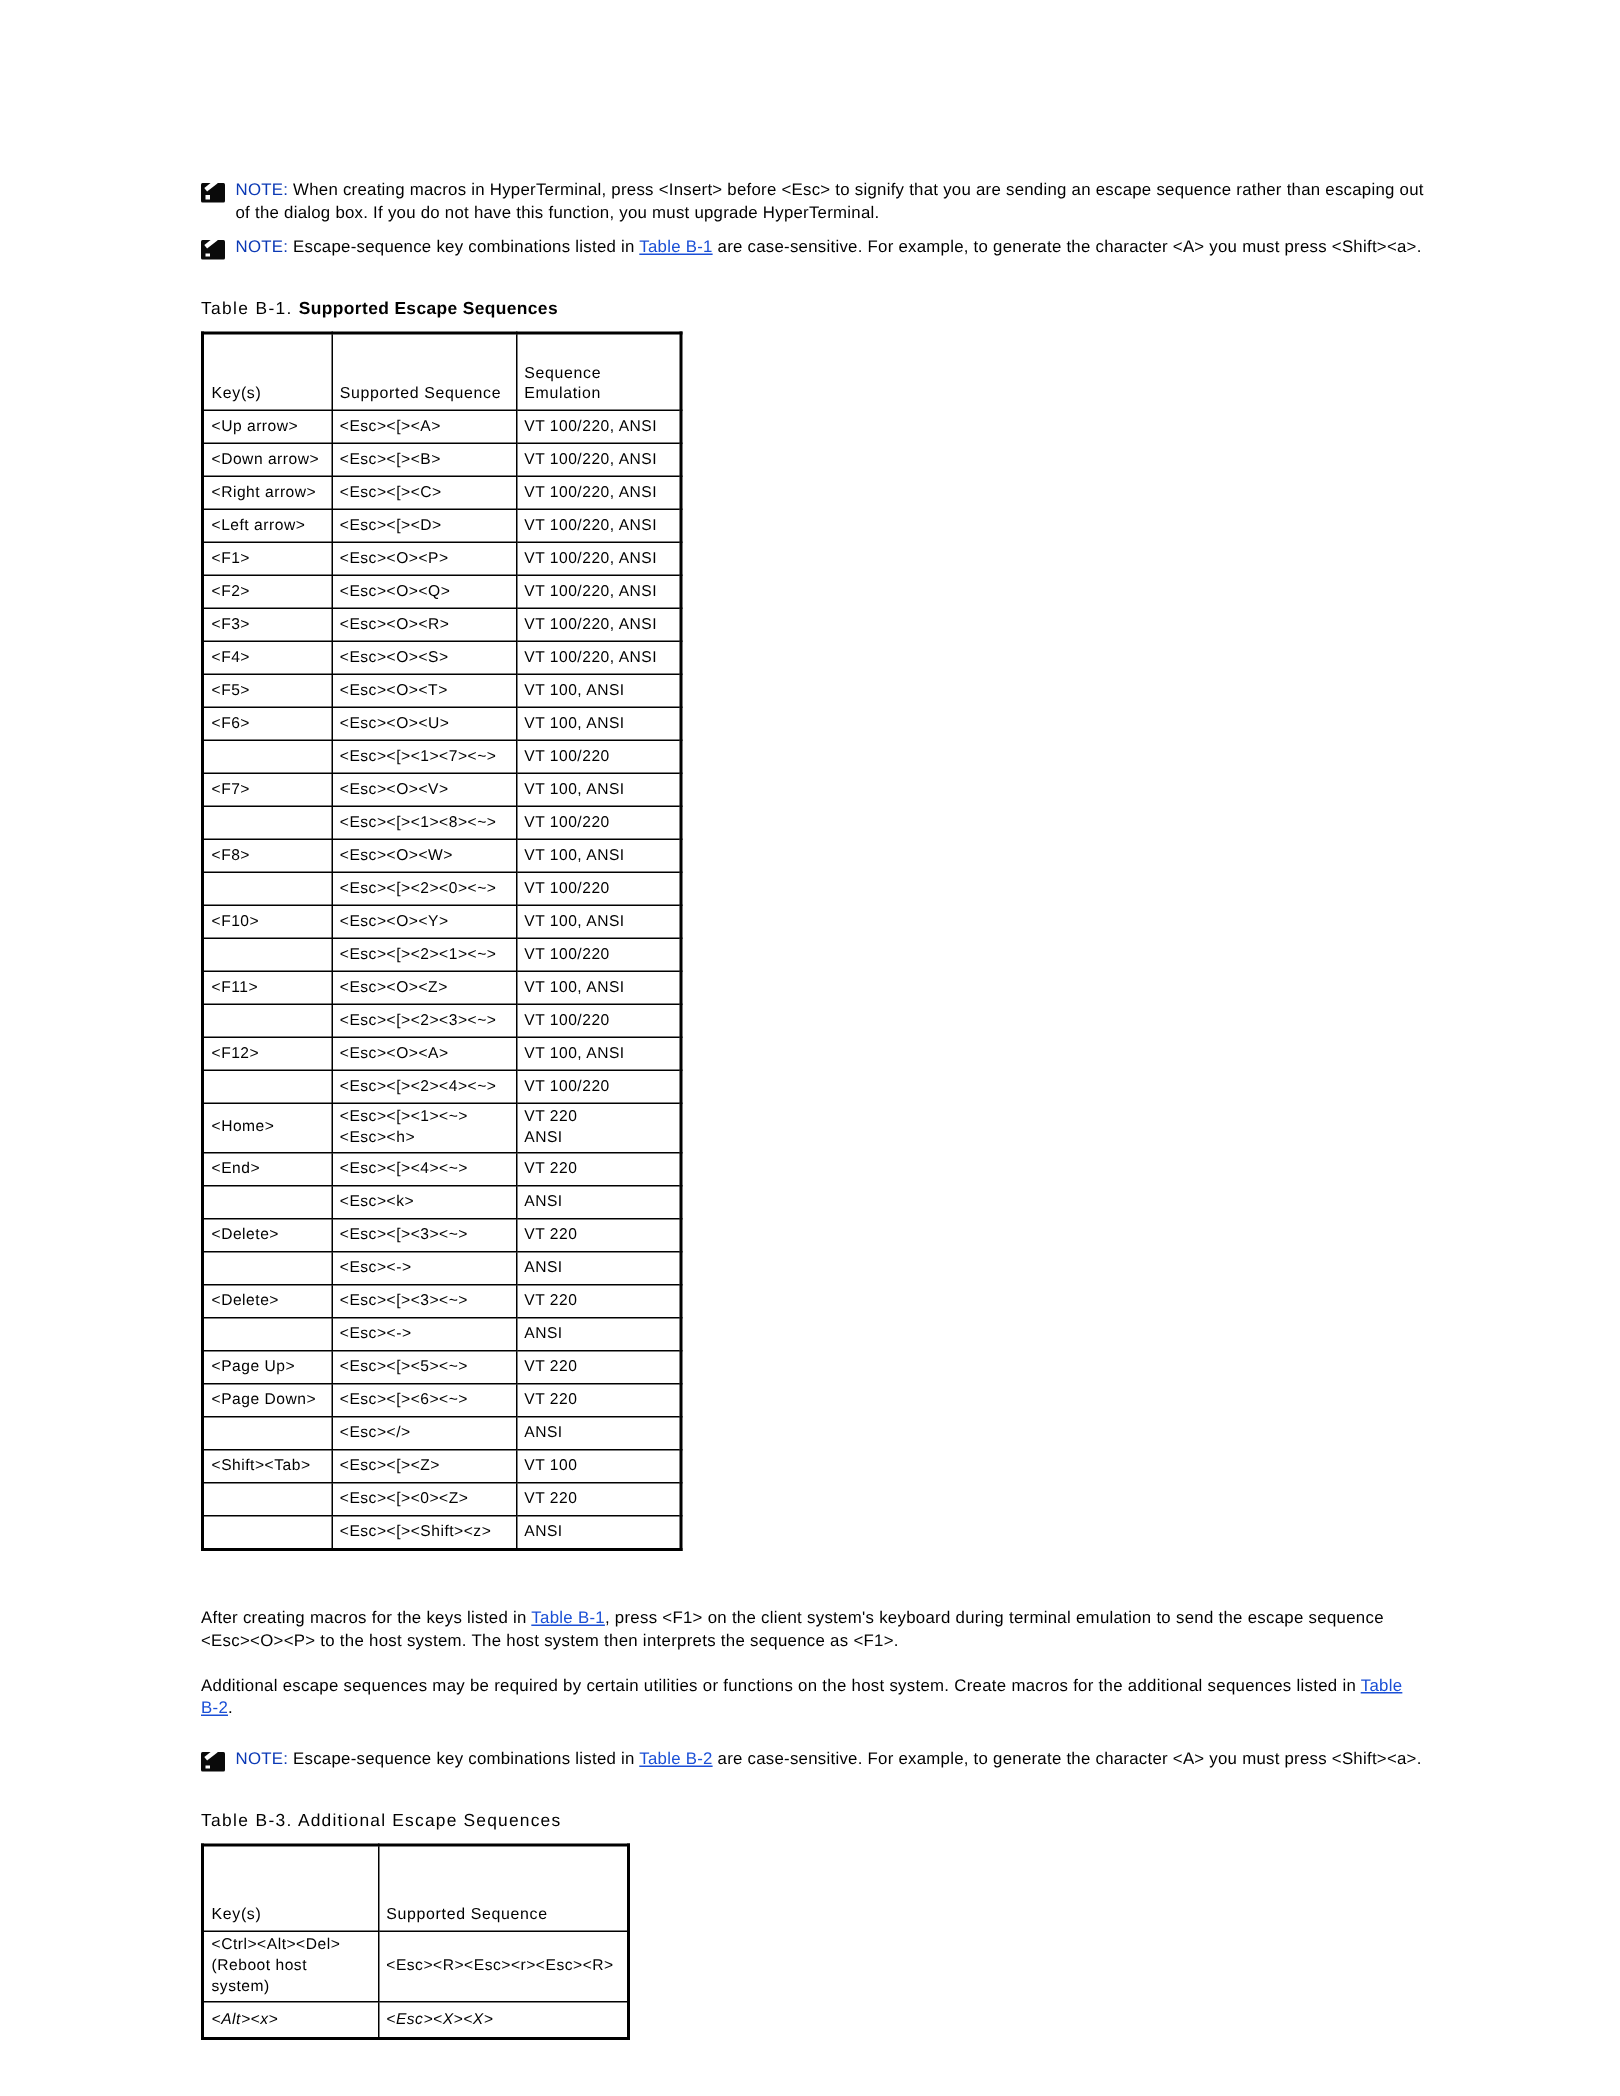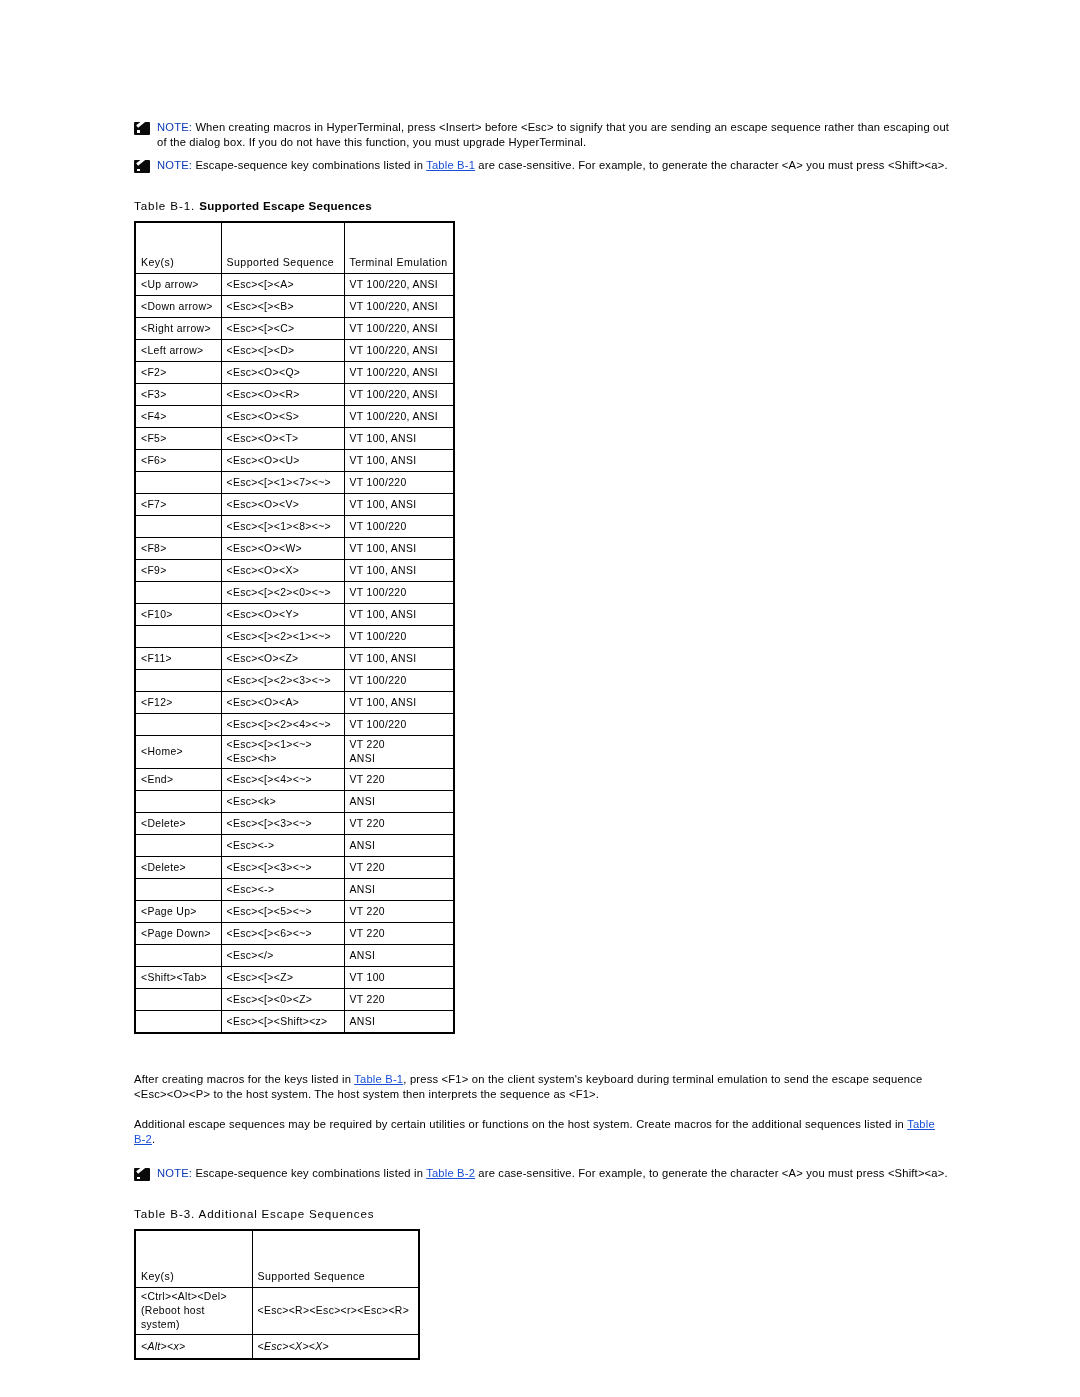--- a/index.html
+++ b/index.html
@@ -167,21 +167,21 @@
   <table class="esc" id="table-b1">
     <colgroup>
         <col class="c1">
         <col class="c2">
         <col class="c3">
       </colgroup>
     <thead>
       <tr>
         <th>Key(s)</th>
         <th>Supported Sequence</th>
-        <th>Terminal Emulation</th>
+        <th>Sequence Emulation</th>
       </tr>
     </thead>
     <tbody id="b1-body">
         <tr>
           <td>&lt;Up arrow&gt;</td>
           <td>&lt;Esc&gt;&lt;[&gt;&lt;A&gt;</td>
           <td>VT 100/220, ANSI</td>
         </tr>
         <tr>
           <td>&lt;Down arrow&gt;</td>
@@ -192,20 +192,25 @@
           <td>&lt;Right arrow&gt;</td>
           <td>&lt;Esc&gt;&lt;[&gt;&lt;C&gt;</td>
           <td>VT 100/220, ANSI</td>
         </tr>
         <tr>
           <td>&lt;Left arrow&gt;</td>
           <td>&lt;Esc&gt;&lt;[&gt;&lt;D&gt;</td>
           <td>VT 100/220, ANSI</td>
         </tr>
         <tr>
+          <td>&lt;F1&gt;</td>
+          <td>&lt;Esc&gt;&lt;O&gt;&lt;P&gt;</td>
+          <td>VT 100/220, ANSI</td>
+        </tr>
+        <tr>
           <td>&lt;F2&gt;</td>
           <td>&lt;Esc&gt;&lt;O&gt;&lt;Q&gt;</td>
           <td>VT 100/220, ANSI</td>
         </tr>
         <tr>
           <td>&lt;F3&gt;</td>
           <td>&lt;Esc&gt;&lt;O&gt;&lt;R&gt;</td>
           <td>VT 100/220, ANSI</td>
         </tr>
         <tr>
@@ -234,25 +239,20 @@
           <td>VT 100, ANSI</td>
         </tr>
         <tr>
           <td></td>
           <td>&lt;Esc&gt;&lt;[&gt;&lt;1&gt;&lt;8&gt;&lt;~&gt;</td>
           <td>VT 100/220</td>
         </tr>
         <tr>
           <td>&lt;F8&gt;</td>
           <td>&lt;Esc&gt;&lt;O&gt;&lt;W&gt;</td>
-          <td>VT 100, ANSI</td>
-        </tr>
-        <tr>
-          <td>&lt;F9&gt;</td>
-          <td>&lt;Esc&gt;&lt;O&gt;&lt;X&gt;</td>
           <td>VT 100, ANSI</td>
         </tr>
         <tr>
           <td></td>
           <td>&lt;Esc&gt;&lt;[&gt;&lt;2&gt;&lt;0&gt;&lt;~&gt;</td>
           <td>VT 100/220</td>
         </tr>
         <tr>
           <td>&lt;F10&gt;</td>
           <td>&lt;Esc&gt;&lt;O&gt;&lt;Y&gt;</td>

